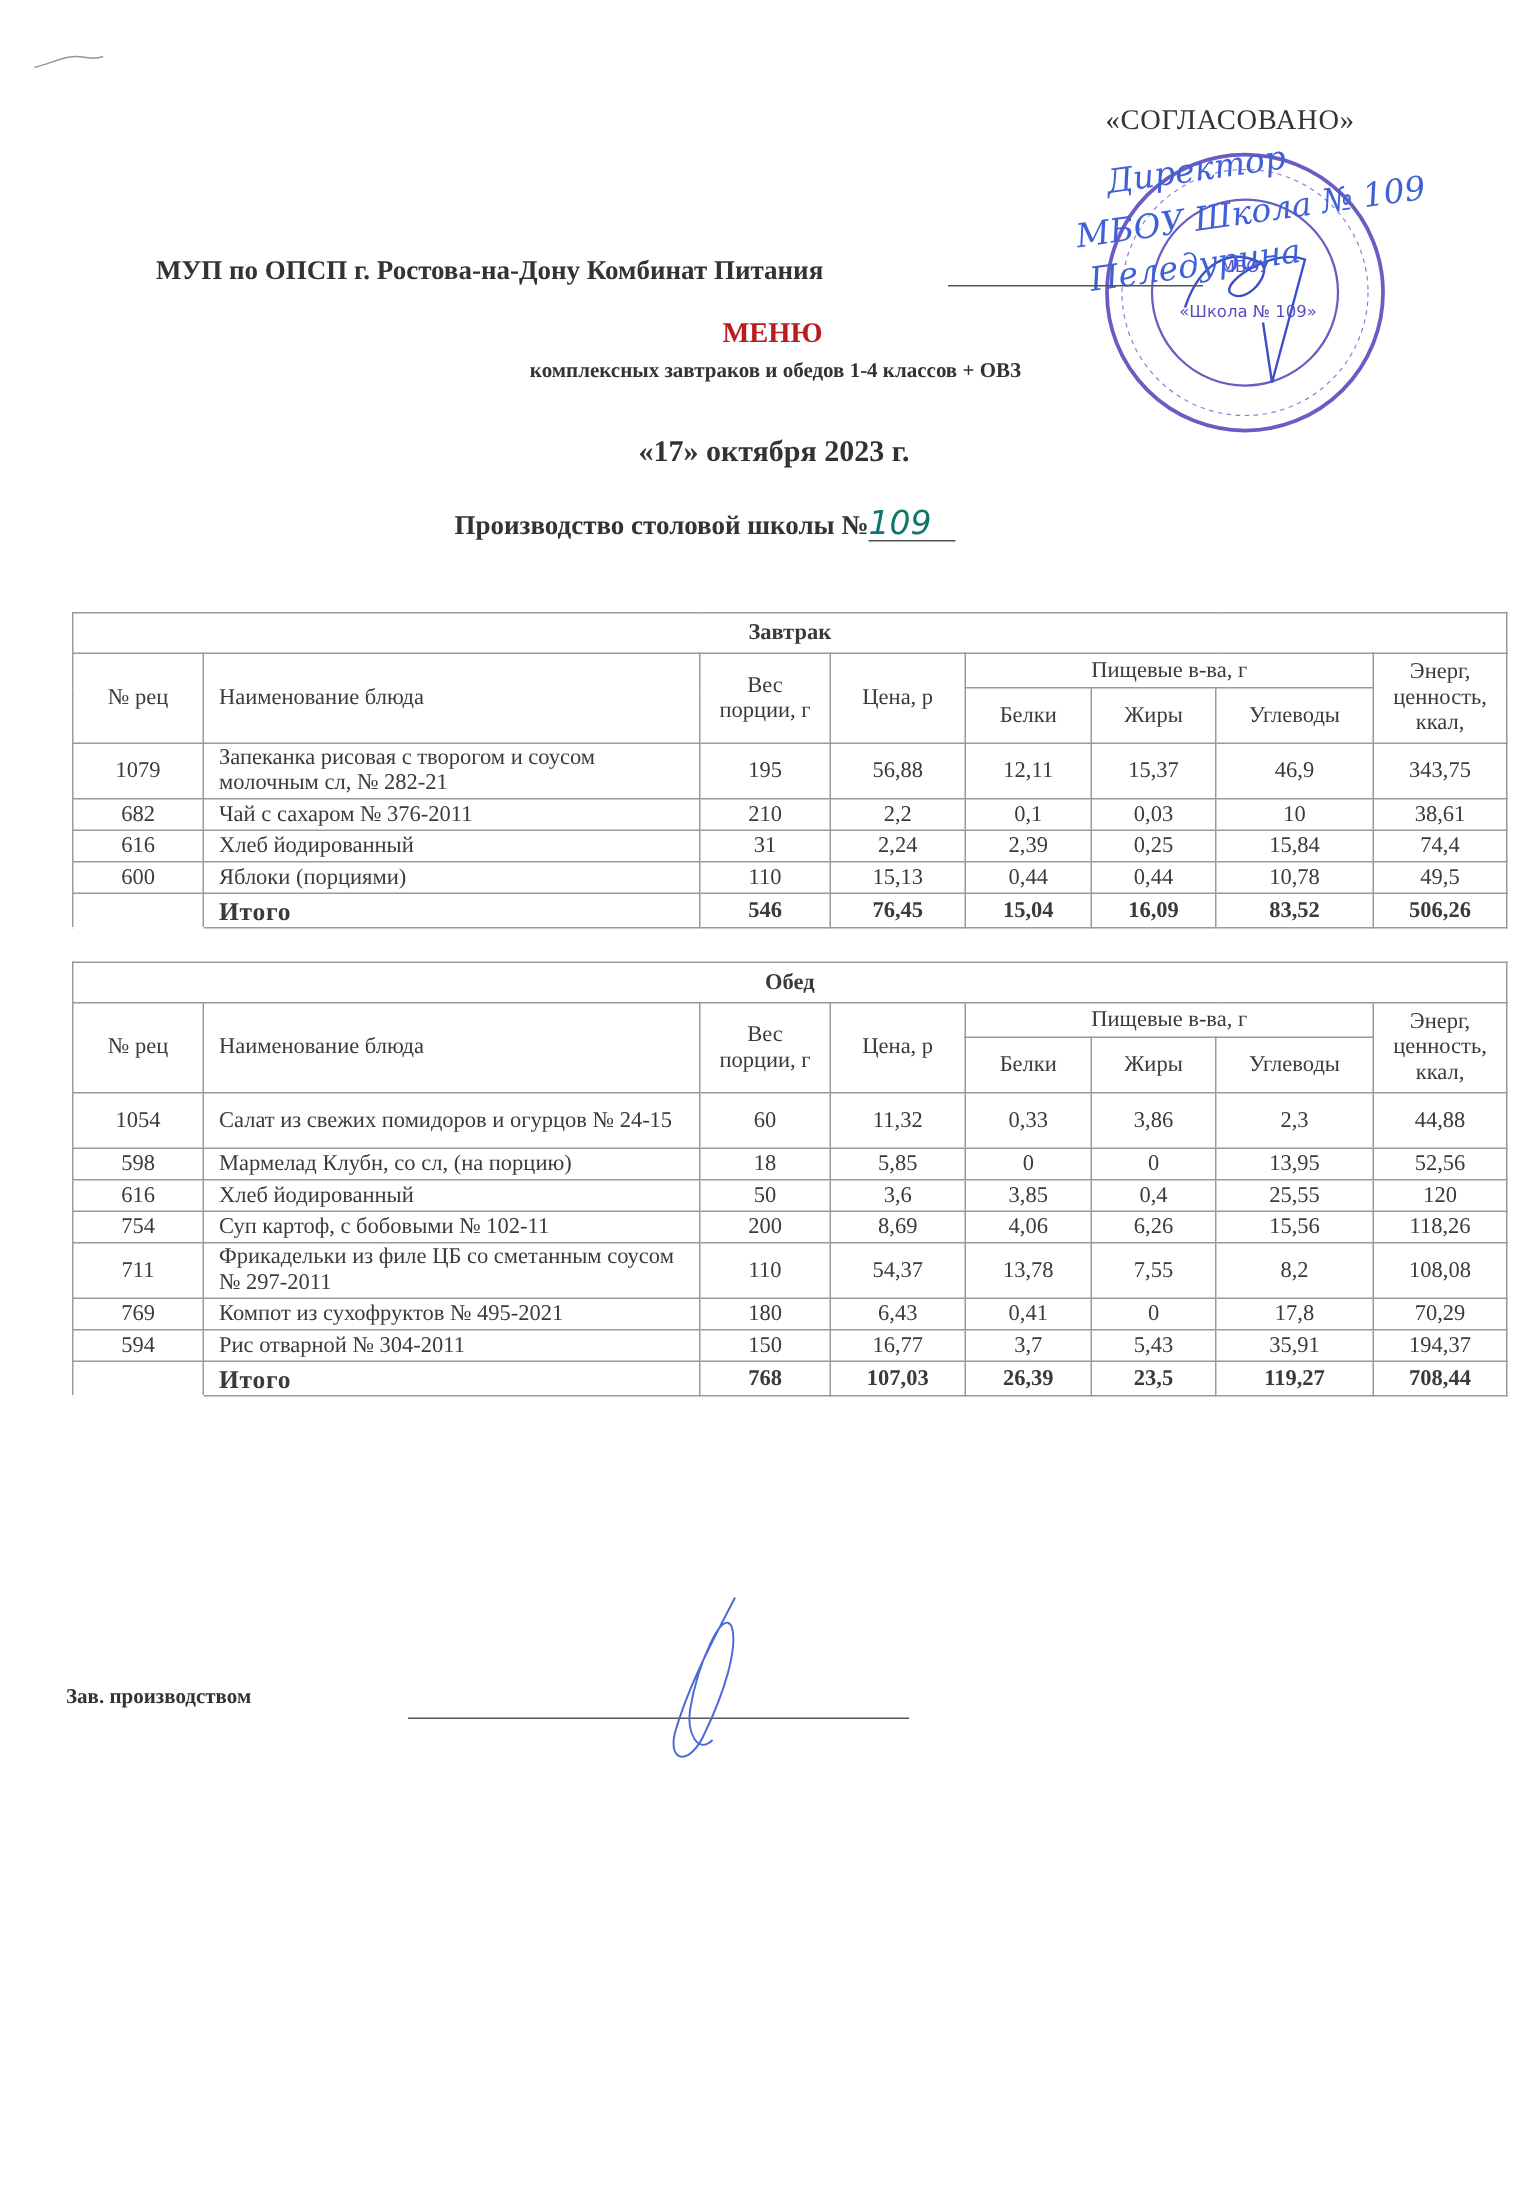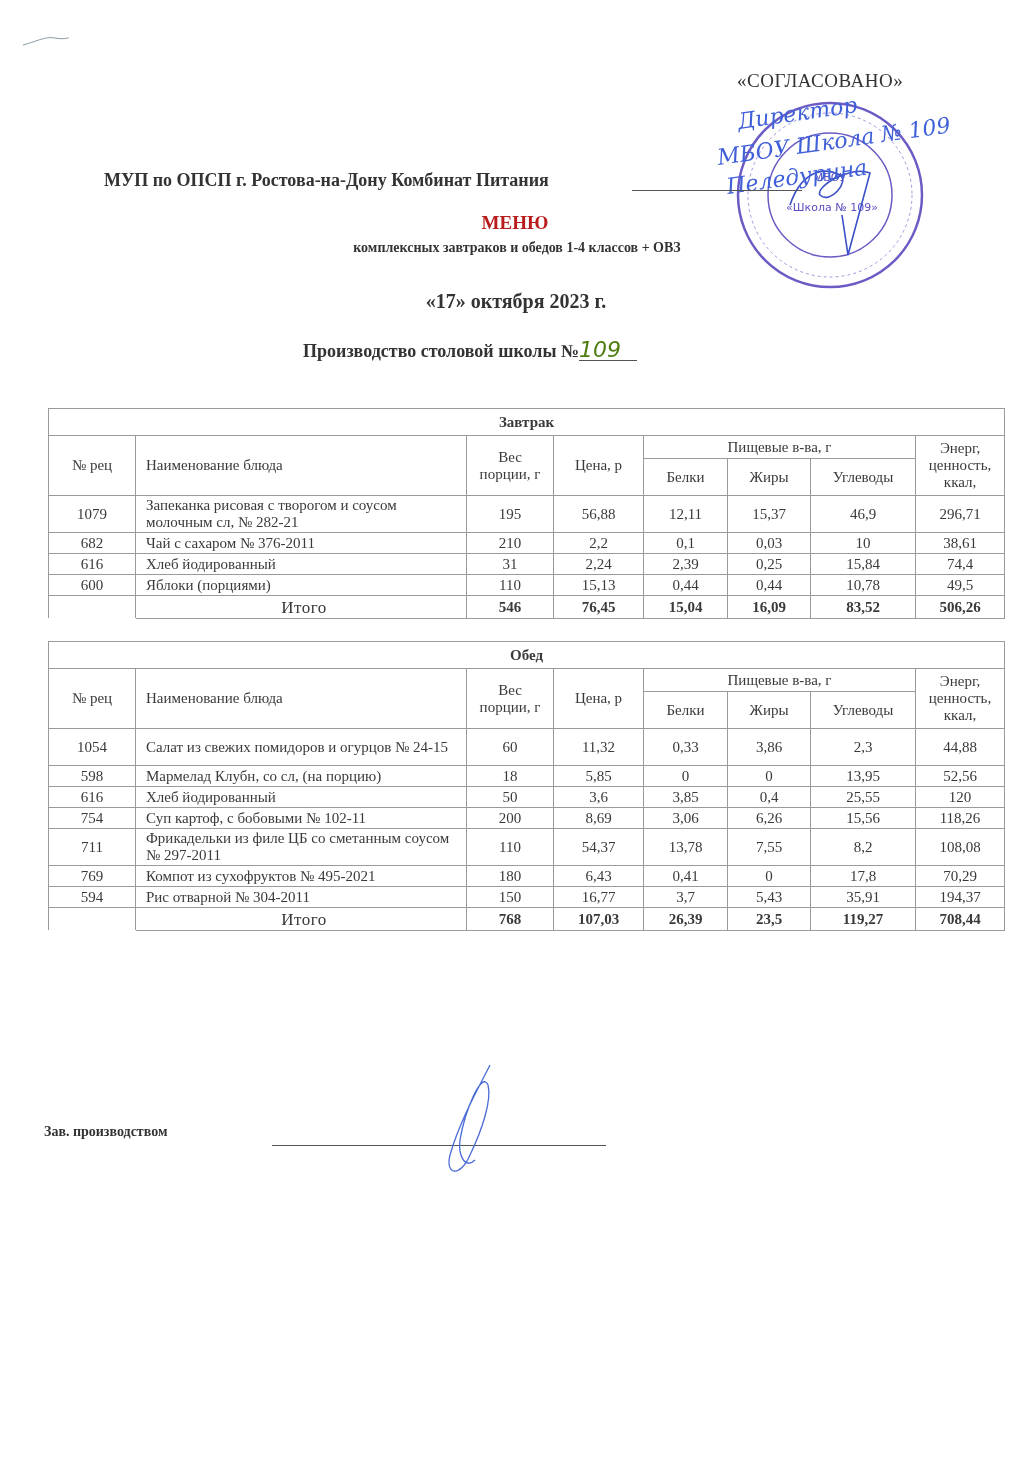--- a/index.html
+++ b/index.html
@@ -6,33 +6,33 @@
   body { width: 1024px; height: 1461px; position: relative; overflow: hidden;
          font-family: "Liberation Serif", "DejaVu Serif", serif; color: #2a2a2a; }
   .abs { position: absolute; }
   .approved { left: 737px; top: 70px; font-size: 19px; color: #333; letter-spacing: 0.5px; }
   .org { left: 104px; top: 170px; font-size: 18px; font-weight: bold; color: #333; white-space: nowrap; }
   .org-line { left: 632px; top: 190px; width: 170px; border-bottom: 1.5px solid #555; }
   .title { left: 0; width: 1024px; top: 212px; text-align: center; font-size: 19px; font-weight: bold; color: #b91c1c; padding-left: 6px; box-sizing: border-box; }
   .subtitle { left: 0; width: 1024px; top: 240px; text-align: center; font-size: 14px; font-weight: bold; color: #333; padding-left: 10px; box-sizing: border-box; }
   .date { left: 0; width: 1024px; top: 290px; text-align: center; font-size: 20px; font-weight: bold; color: #333; padding-left: 8px; box-sizing: border-box; }
   .school { left: 303px; top: 340px; font-size: 18px; font-weight: bold; color: #333; white-space: nowrap; }
-  .school-num { display: inline-block; width: 58px; border-bottom: 1.5px solid #555; font-family: "DejaVu Sans", sans-serif; font-style: italic; font-weight: normal; color: #4d7c0f; font-size: 22px; line-height: 20px; text-align: left; }
+  .school-num { display: inline-block; width: 58px; border-bottom: 1.5px solid #555; font-family: "DejaVu Sans", sans-serif; font-style: italic; font-weight: normal; color: #0f766e; font-size: 22px; line-height: 20px; text-align: left; }
 
   table.menu { position: absolute; left: 48px; width: 956px; border-collapse: collapse; table-layout: fixed;
                font-size: 15px; color: #3a3a3a; padding-left: 12px; }
   table.menu td { border: 1px solid #9a9a9a; padding: 0 4px; text-align: center; line-height: 17px; vertical-align: middle; }
   table.menu td.name { text-align: left; padding-left: 10px; }
   table.menu tr.section td { font-weight: bold; height: 26px; border-left: 1px solid #9a9a9a; }
   table.menu tr.hdr1 td { height: 22px; }
   table.menu tr.hdr2 td { height: 36px; }
   table.menu tr.row td { height: 20px; }
   table.menu tr.row.tall td { height: 36px; }
   table.menu tr.total td { height: 22px; font-weight: bold; }
-  table.menu tr.total td.itogo { font-weight: normal; font-size: 17px; letter-spacing: 0.5px; text-align: center; padding-left: 10px; }
+  table.menu tr.total td.itogo { font-weight: bold; font-size: 17px; letter-spacing: 0.5px; text-align: left; padding-left: 10px; }
   table.menu tr.total td.empty { border-bottom-color: #fff; border-left-color: #9a9a9a; }
   #breakfast { top: 408px; }
   #lunch { top: 641px; }
 
   .signer { left: 44px; top: 1124px; font-size: 14px; font-weight: bold; color: #333; white-space: nowrap; }
   .signer-line { left: 272px; top: 1145px; width: 334px; border-bottom: 1.5px solid #555; }
 
   svg.ink { position: absolute; overflow: visible; }
 </style>
 </head>
@@ -98,21 +98,21 @@
     <td>Углеводы</td>
   </tr>
   <tr class="row tall">
     <td>1079</td>
     <td class="name">Запеканка рисовая с творогом и соусом молочным сл, № 282-21</td>
     <td>195</td>
     <td>56,88</td>
     <td>12,11</td>
     <td>15,37</td>
     <td>46,9</td>
-    <td>296,71</td>
+    <td>343,75</td>
   </tr>
   <tr class="row">
     <td>682</td>
     <td class="name">Чай с сахаром № 376-2011</td>
     <td>210</td>
     <td>2,2</td>
     <td>0,1</td>
     <td>0,03</td>
     <td>10</td>
     <td>38,61</td>
@@ -206,21 +206,21 @@
     <td>3,85</td>
     <td>0,4</td>
     <td>25,55</td>
     <td>120</td>
   </tr>
   <tr class="row">
     <td>754</td>
     <td class="name">Суп картоф, с бобовыми № 102-11</td>
     <td>200</td>
     <td>8,69</td>
-    <td>3,06</td>
+    <td>4,06</td>
     <td>6,26</td>
     <td>15,56</td>
     <td>118,26</td>
   </tr>
   <tr class="row tall">
     <td>711</td>
     <td class="name">Фрикадельки из филе ЦБ со сметанным соусом № 297-2011</td>
     <td>110</td>
     <td>54,37</td>
     <td>13,78</td>

